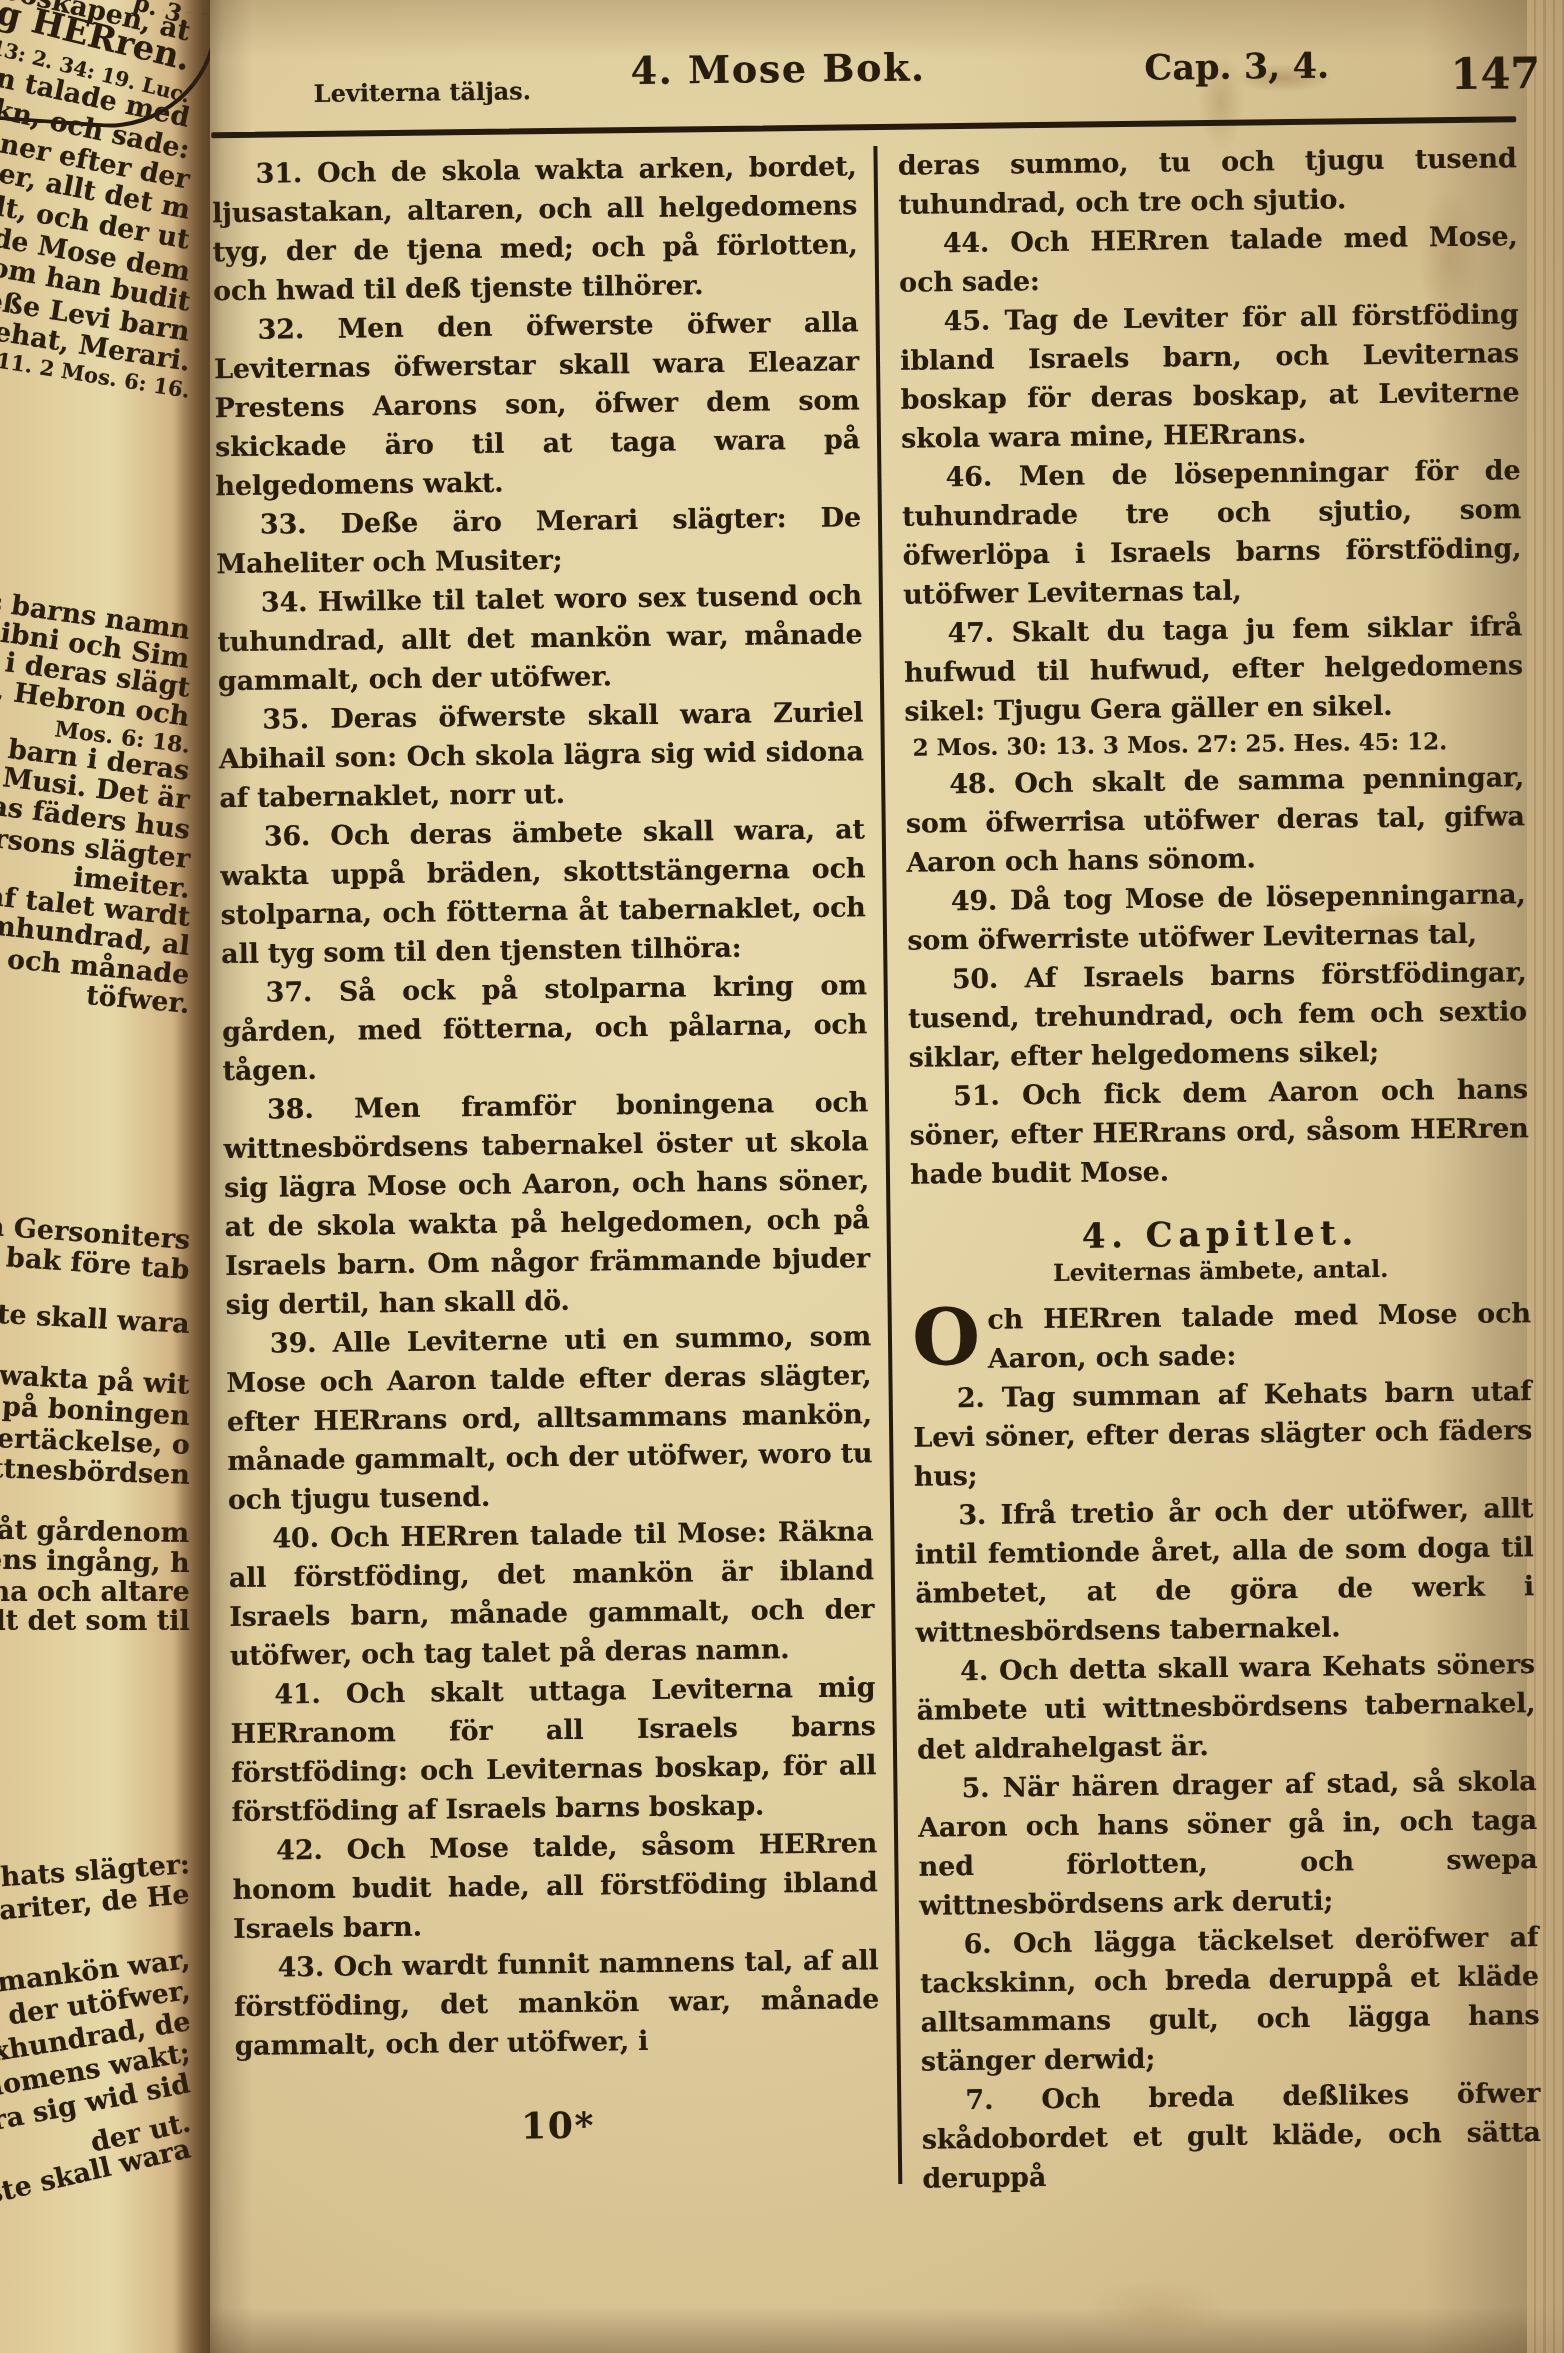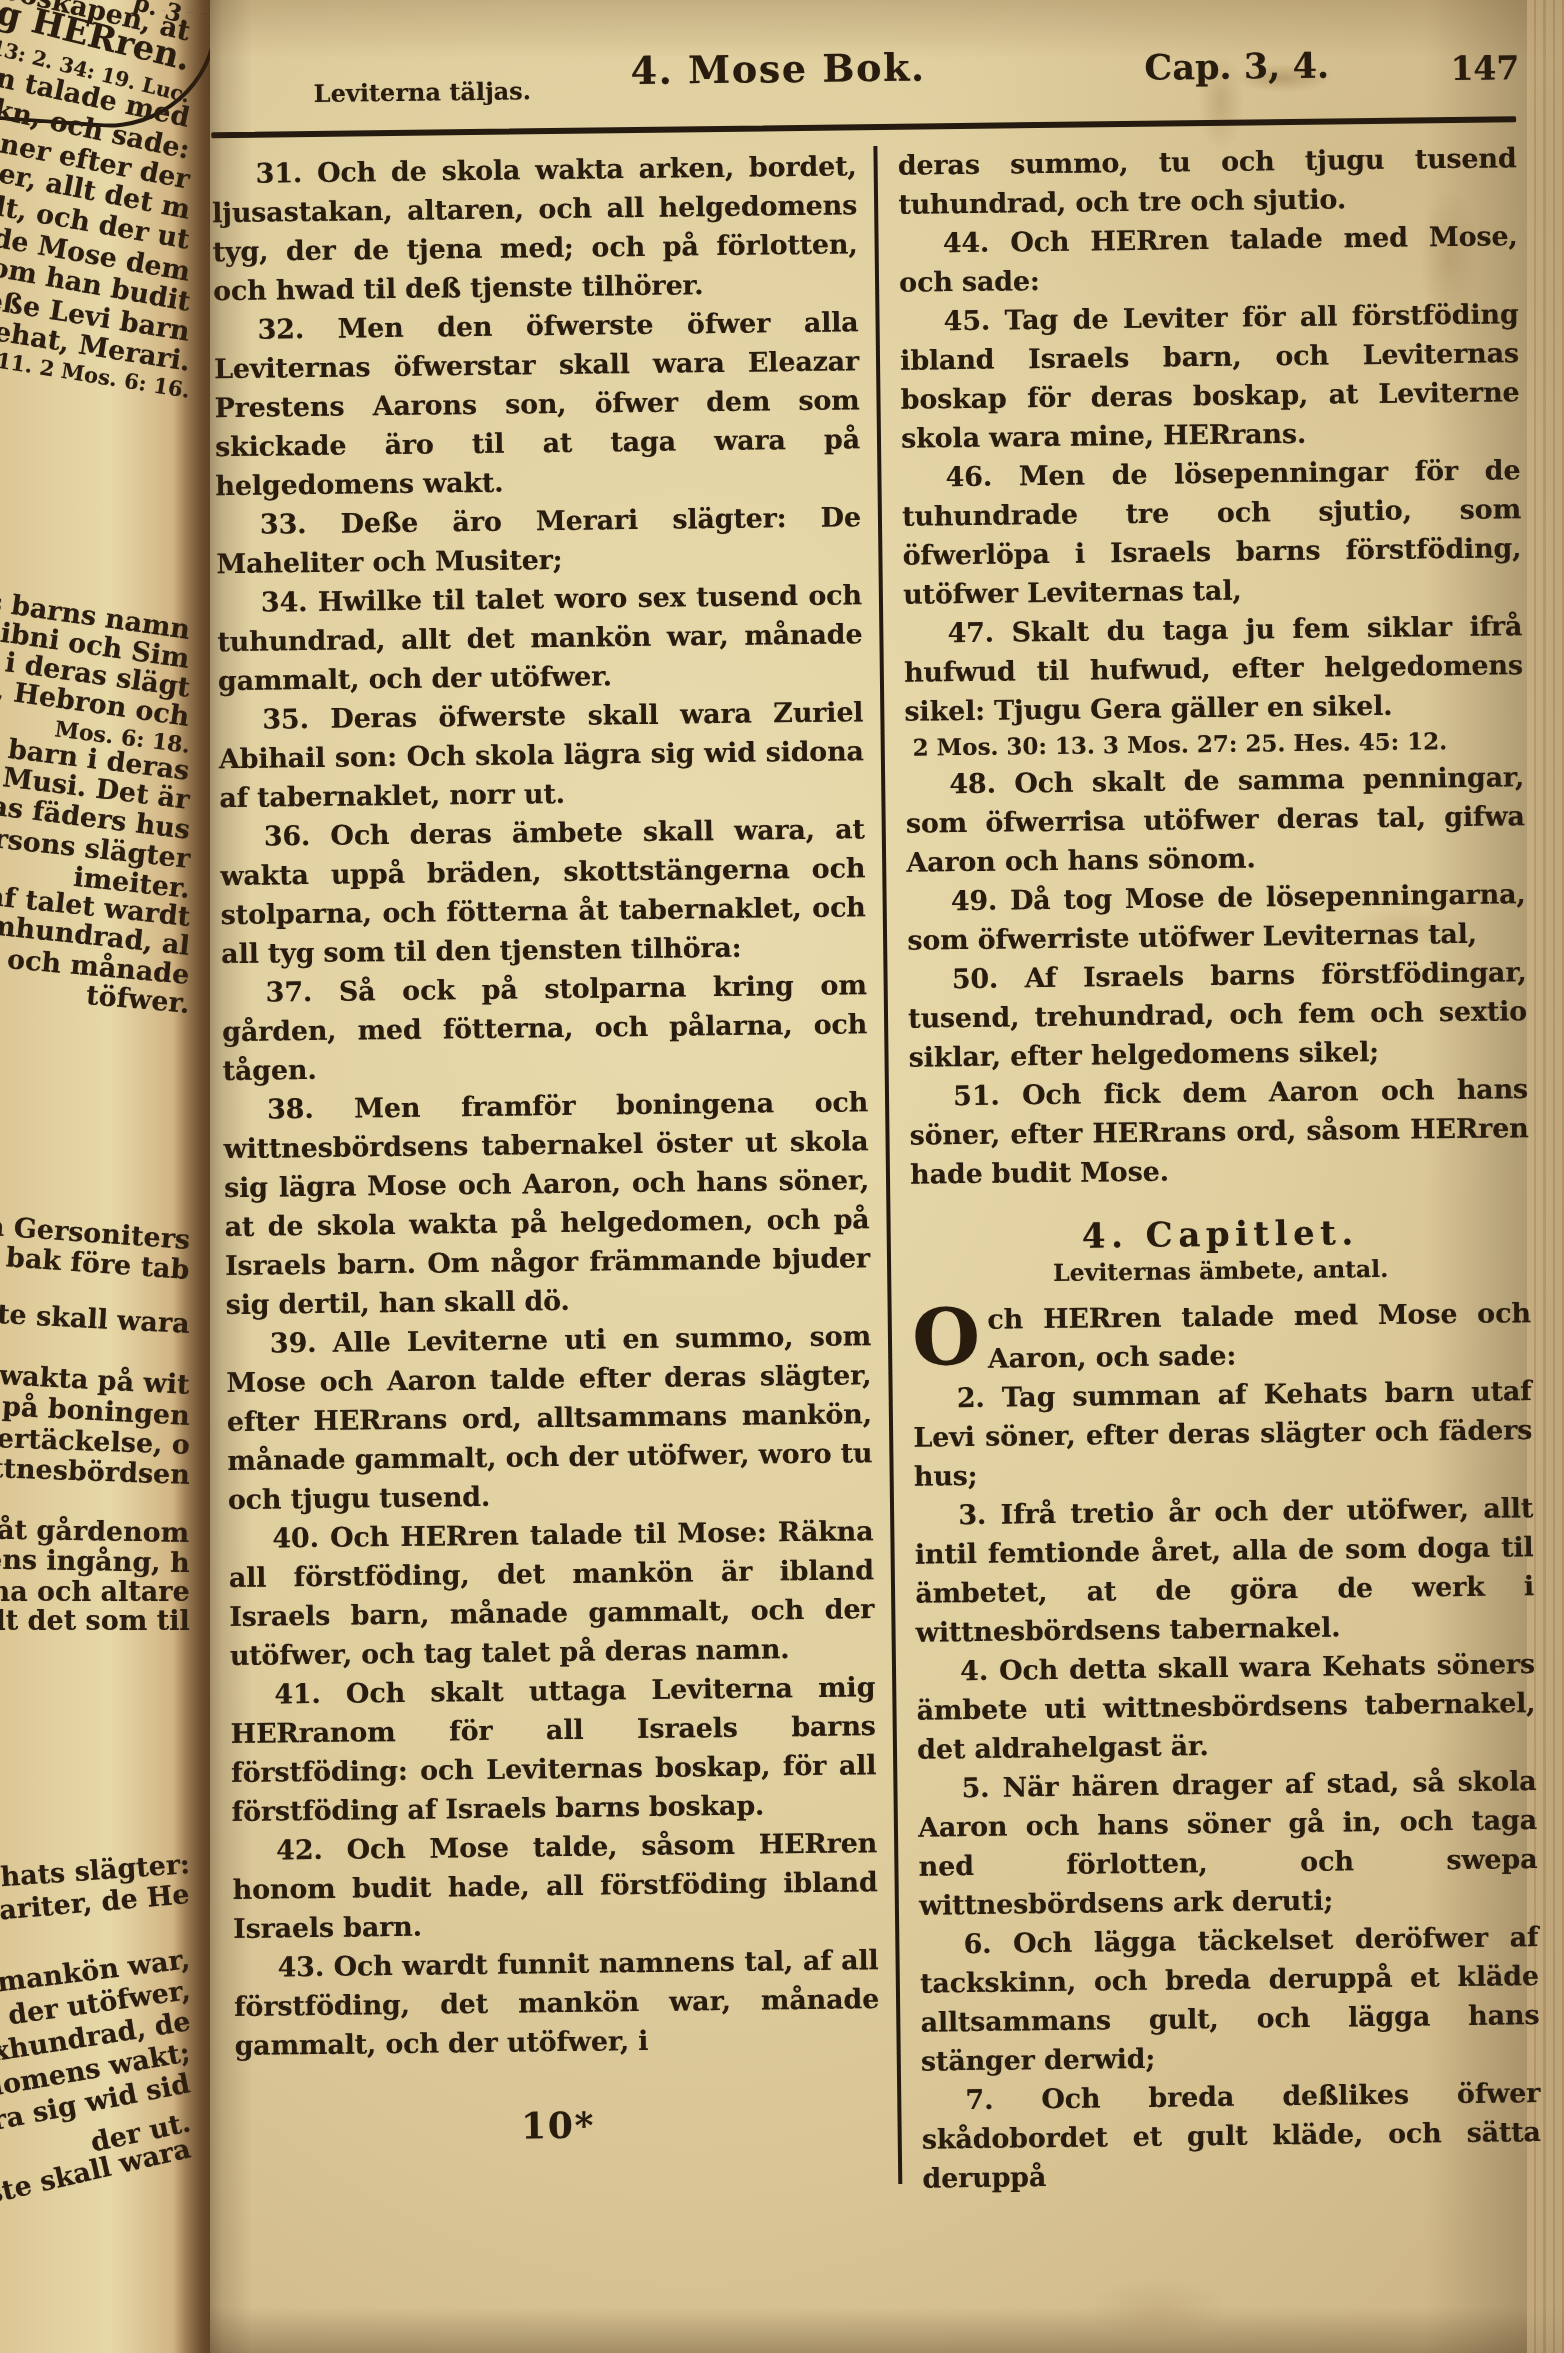--- a/index.html
+++ b/index.html
@@ -37,21 +37,21 @@
     transform-origin:100% 50%;color:#2b1e10;text-shadow:0 0 0.8px rgba(43,30,16,.45);}
   .gutter{position:absolute;left:174px;top:0;width:78px;height:100%;pointer-events:none;z-index:3;
     background:linear-gradient(90deg, rgba(60,38,18,.0) 0%, rgba(60,38,18,.45) 38%, rgba(60,38,18,.18) 62%, rgba(60,38,18,0) 100%);}
   
   .main-page{position:absolute;left:210px;top:0;right:0;bottom:0;z-index:2;
     transform:rotate(-0.7deg);transform-origin:50% 50%;}
   .hdr{position:absolute;white-space:nowrap;text-shadow:0 0 0.8px rgba(40,28,15,.4);}
   .hdr-section{left:117px;top:72px;font-size:24px;}
   .hdr-book{left:434px;top:45px;font-size:38px;letter-spacing:1.6px;}
   .hdr-chapter{left:948px;top:50px;font-size:35px;}
-  .hdr-page{left:1254px;top:56px;font-size:33px;}
+  .hdr-page{left:1254px;top:56px;font-size:43px;}
   .header-rule{position:absolute;top:124px;left:14px;width:1305px;height:5.5px;background:#241a10;border-radius:1.6px;}
   .columns{position:absolute;top:146px;left:14px;width:1305px;display:flex;}
   .col-left{width:662px;padding-right:17px;box-sizing:border-box;}
   .divider{width:3.9px;background:#241a10;height:2038px;flex:none;}
   .col-right{flex:1;padding-left:20.3px;box-sizing:border-box;}
   .verse{margin:0;font-size:27px;line-height:39px;text-indent:44px;text-align:justify;
     letter-spacing:-0.2px;text-shadow:0 0 0.8px rgba(40,28,15,.4);}
   .cont{text-indent:0;}
   .crossref{margin:0;font-size:23px;line-height:34px;text-indent:7.8px;text-align:justify;
     text-shadow:0 0 0.8px rgba(40,28,15,.4);}

